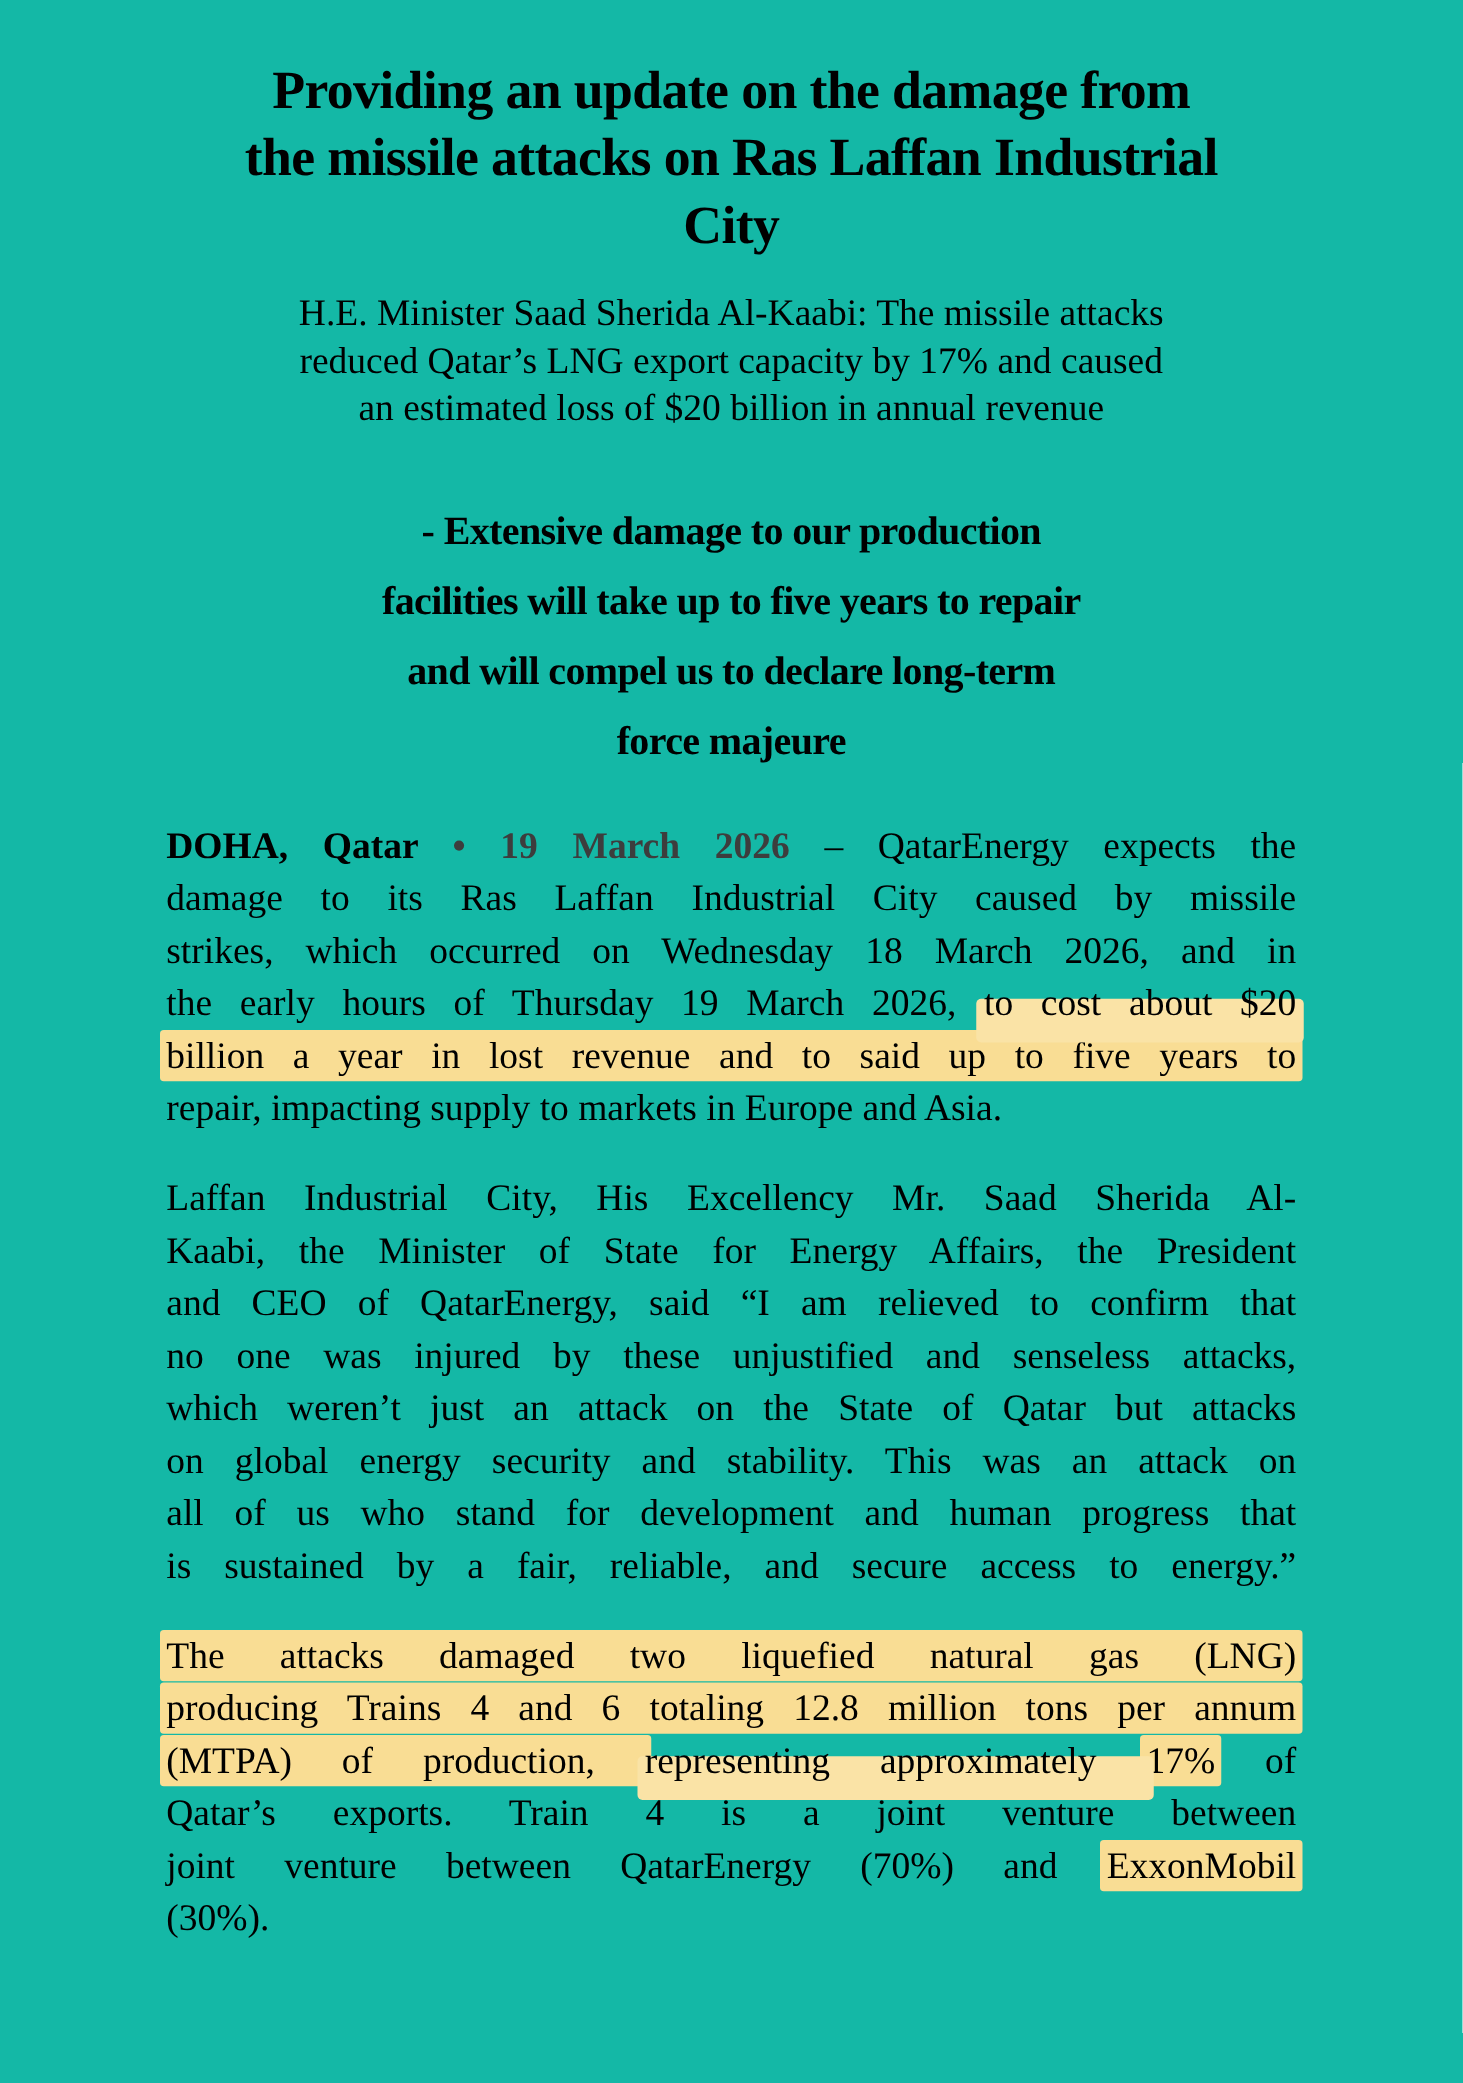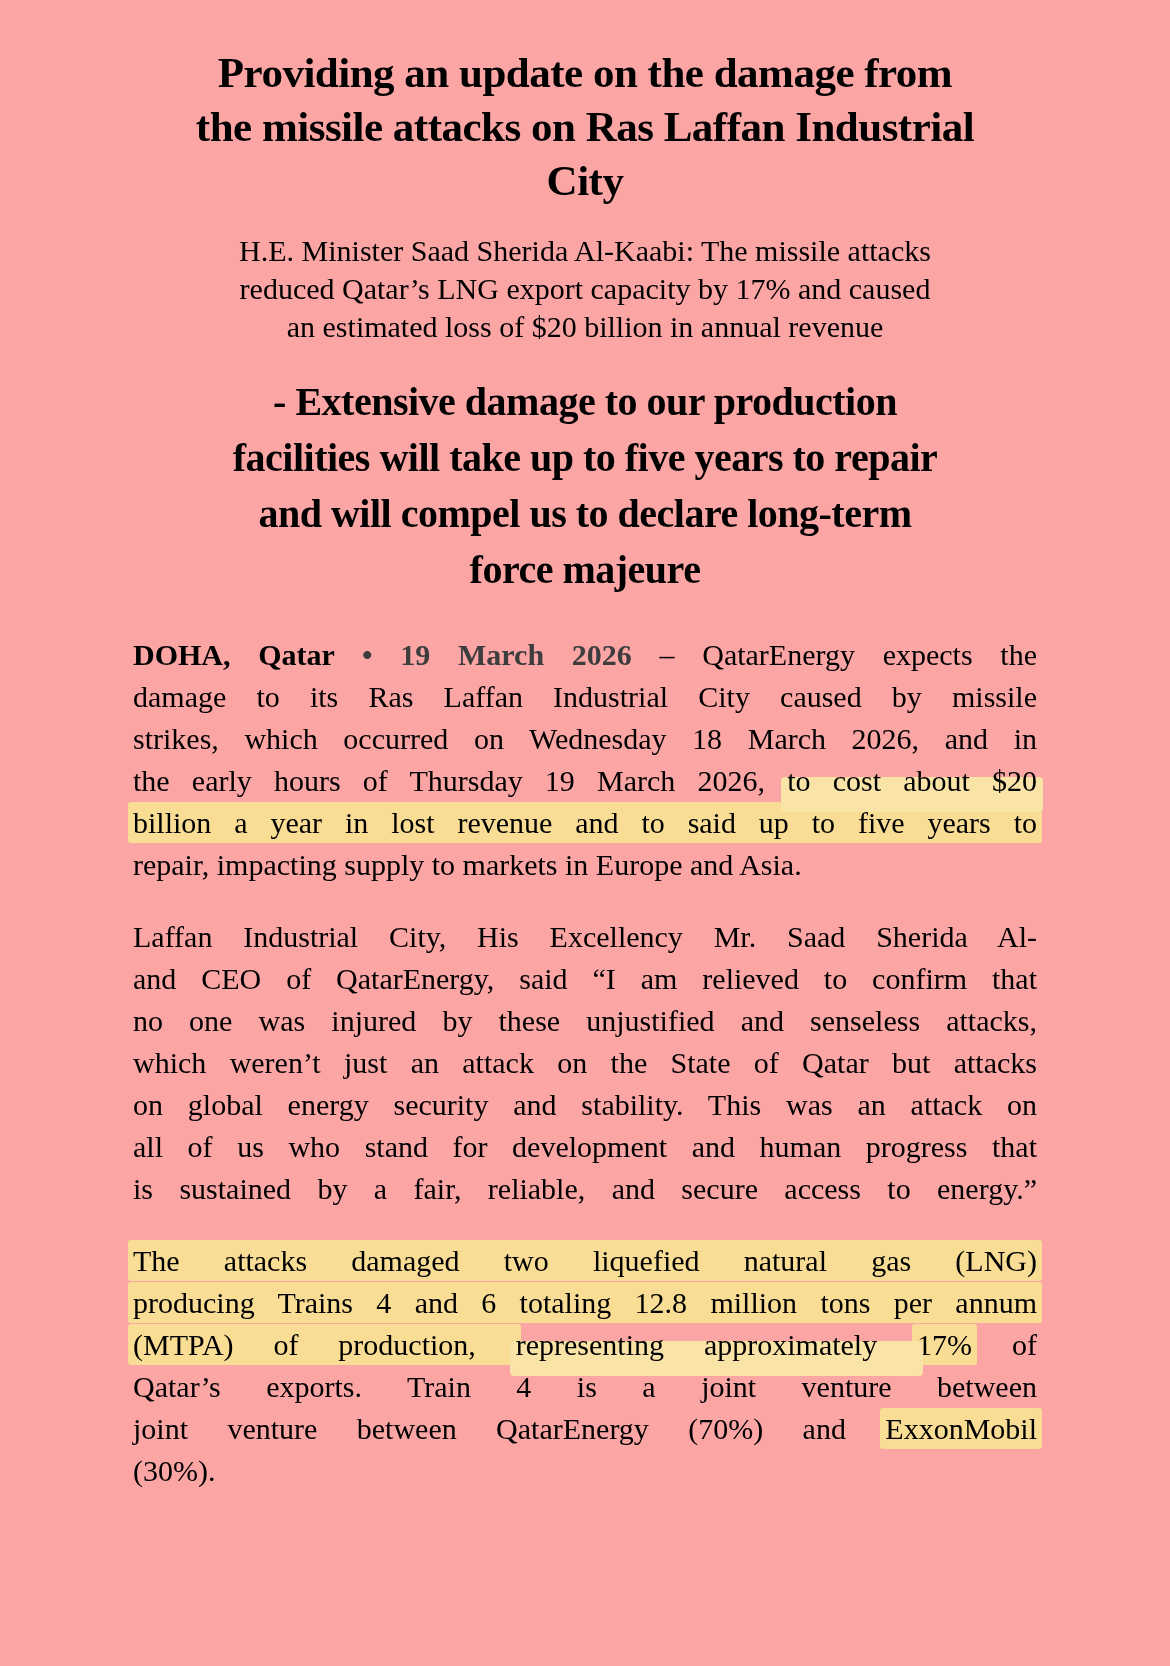--- a/index.html
+++ b/index.html
@@ -24,24 +24,24 @@
     letter-spacing: -0.5px;
   }
   .subtitle-block {
     margin-top: 24px;
     text-align: center;
     font-weight: normal;
     font-size: 30px;
     line-height: 38px;
   }
   .deck-block {
-    margin-top: 28px;
+    margin-top: 50px;
     text-align: center;
     font-weight: bold;
-    font-size: 40px;
+    font-size: 32px;
     line-height: 56px;
     letter-spacing: -0.5px;
   }
   
   .article-body {
     margin: 36px 133px 0 133px;
     width: 904px;
     font-size: 30px;
     line-height: 42px;
   }
@@ -82,21 +82,21 @@
   .seg-low::after {
     top: 55%;
     height: 100%;
     left: -2px;
     right: -14px;
   }
 </style>
 </head>
 <body>
 
-<div class="page" style="--hl: #f9dd94; --hl2: #fae3a6; background: #fca5a5; color: rgb(0, 0, 0);">
+<div class="page" style="--hl: #f9dd94; --hl2: #fae3a6; background: #14b8a6; color: rgb(0, 0, 0);">
 
   <div class="title-block">
     <div>Providing an update on the damage from</div>
     <div>the missile attacks on Ras Laffan Industrial</div>
     <div>City</div>
   </div>
 
   <div class="subtitle-block">
     <div>H.E. Minister Saad Sherida Al-Kaabi: The missile attacks</div>
     <div>reduced Qatar’s LNG export capacity by 17% and caused</div>
@@ -114,20 +114,21 @@
       <div class="para">
         <div class="bline"><span class="seg-b">DOHA, Qatar</span><span class="seg-bg" style="color: rgb(61, 61, 61);"> • 19 March 2026</span><span> – QatarEnergy expects the</span></div>
         <div class="bline"><span>damage to its Ras Laffan Industrial City caused by missile</span></div>
         <div class="bline"><span>strikes, which occurred on Wednesday 18 March 2026, and in</span></div>
         <div class="bline"><span>the early hours of Thursday 19 March 2026, </span><span class="seg-drop">to cost about $20</span></div>
         <div class="bline"><span class="seg-hl">billion a year in lost revenue and to said up to five years to</span></div>
         <div class="bline natural"><span>repair, impacting supply to markets in Europe and Asia.</span></div>
       </div>
       <div class="para">
         <div class="bline"><span>Laffan Industrial City, His Excellency Mr. Saad Sherida Al-</span></div>
+        <div class="bline"><span>Kaabi, the Minister of State for Energy Affairs, the President</span></div>
         <div class="bline"><span>and CEO of QatarEnergy, said “I am relieved to confirm that</span></div>
         <div class="bline"><span>no one was injured by these unjustified and senseless attacks,</span></div>
         <div class="bline"><span>which weren’t just an attack on the State of Qatar but attacks</span></div>
         <div class="bline"><span>on global energy security and stability. This was an attack on</span></div>
         <div class="bline"><span>all of us who stand for development and human progress that</span></div>
         <div class="bline"><span>is sustained by a fair, reliable, and secure access to energy.”</span></div>
       </div>
       <div class="para">
         <div class="bline"><span class="seg-hl">The attacks damaged two liquefied natural gas (LNG)</span></div>
         <div class="bline"><span class="seg-hl">producing Trains 4 and 6 totaling 12.8 million tons per annum</span></div>

